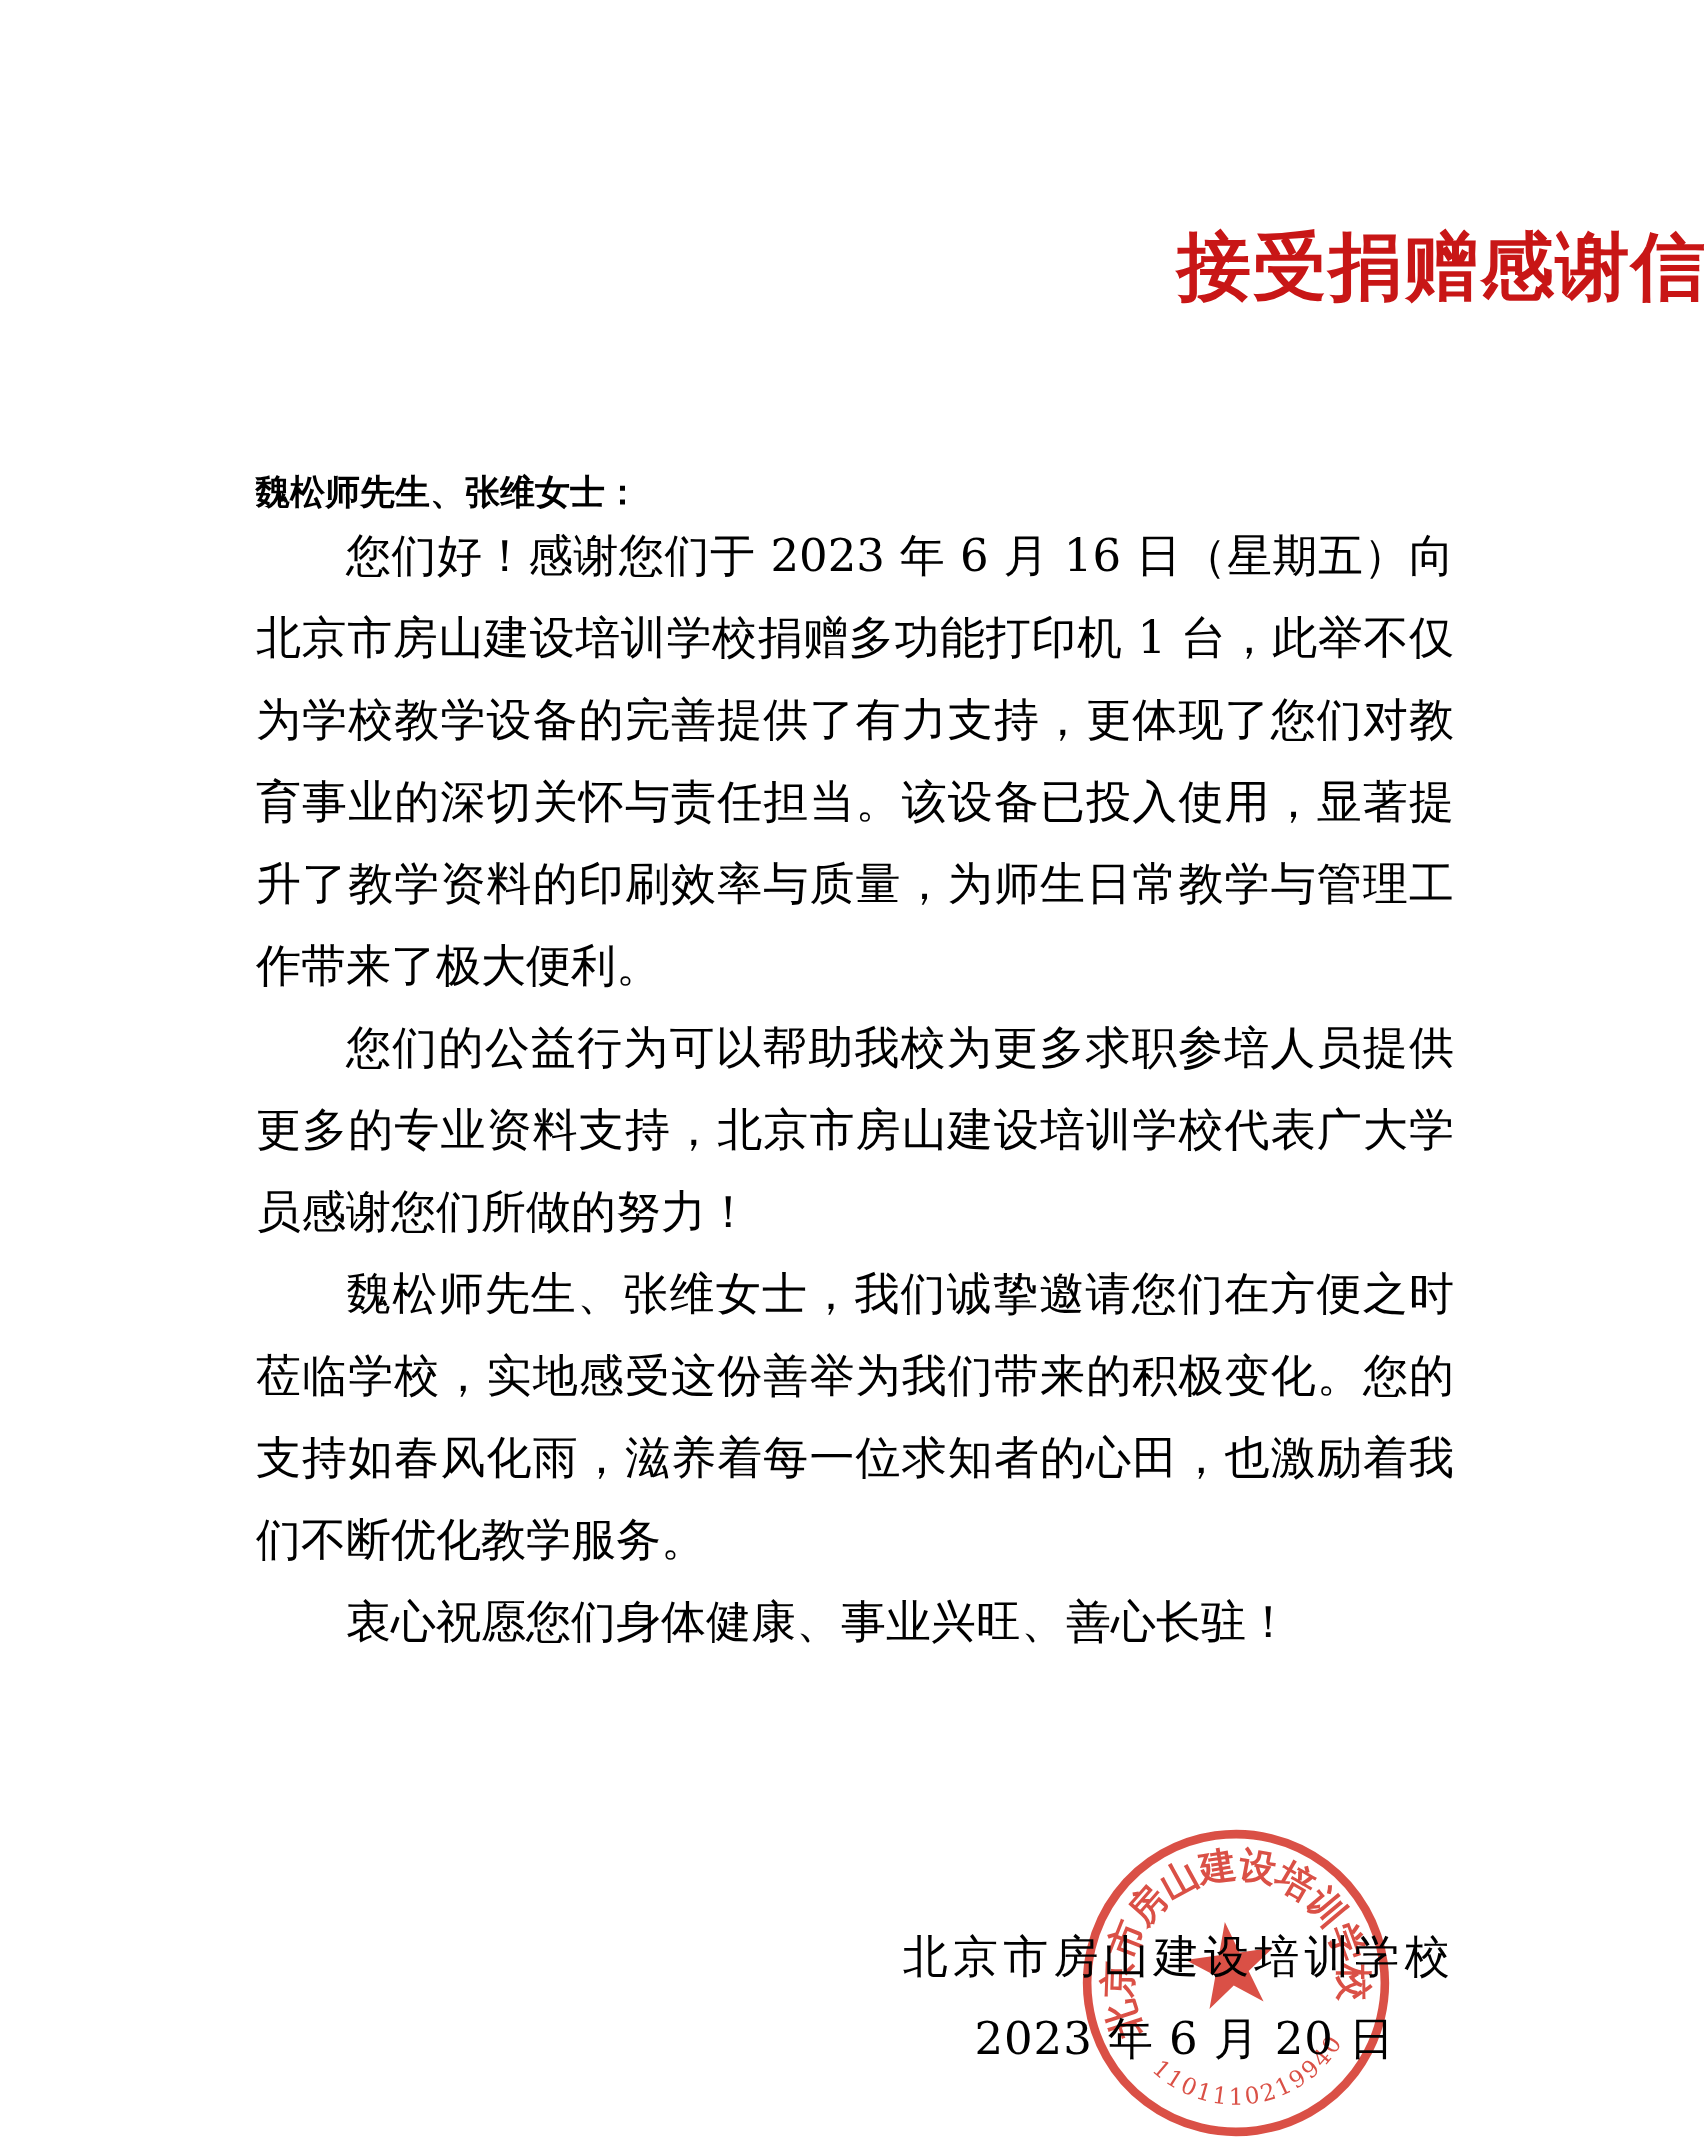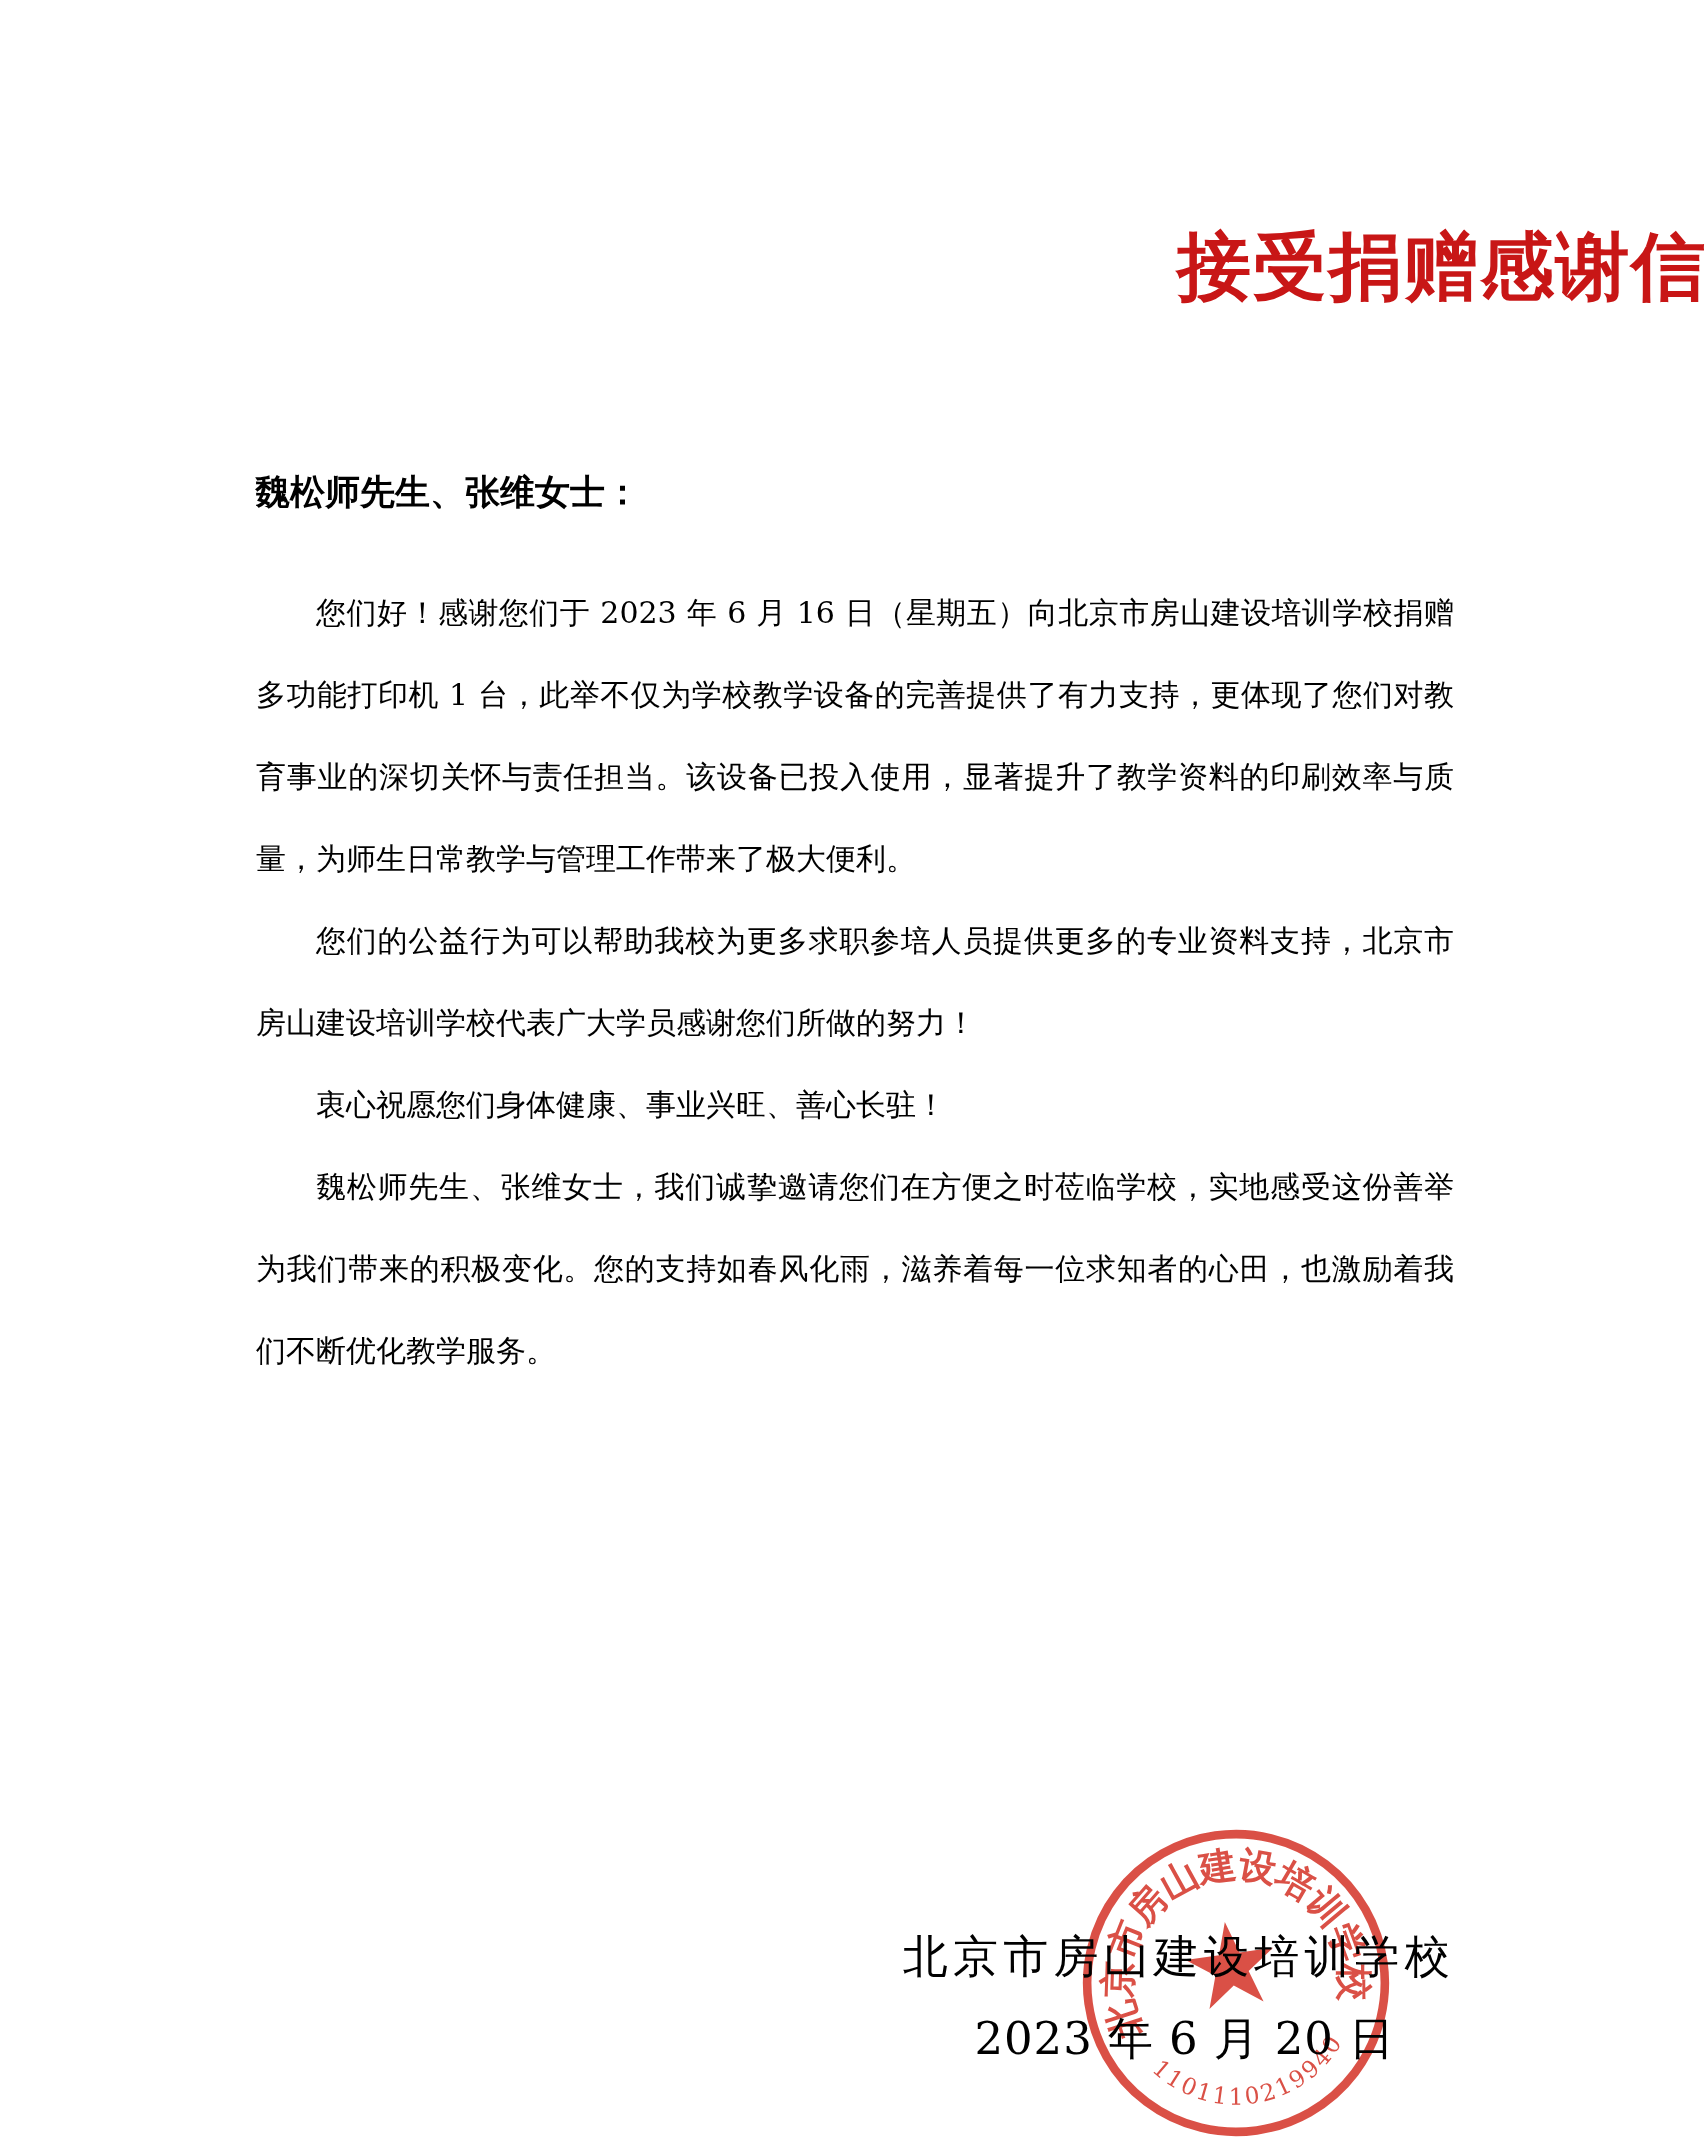--- a/index.html
+++ b/index.html
@@ -26,22 +26,22 @@
     color:var(--title-red);
     font-family:"DejaVu Serif","Liberation Serif",serif;
   }
   .salutation{
     position:absolute;top:471px;left:255px;
     font-size:35px;line-height:1.2;
     font-weight:bold;
     font-family:"DejaVu Sans","Liberation Sans",sans-serif;
   }
   .letter-body{
-    position:absolute;top:572px;left:256px;width:1198px;
-    font-size:30px;line-height:82px;
+    position:absolute;top:515px;left:256px;width:1198px;
+    font-size:45px;line-height:82px;
     text-align:justify;
   }
   .letter-body p{margin:0;text-indent:2em;}
   .sig-org{
     position:absolute;top:1930px;right:252px;
     font-size:45px;line-height:1.2;
     letter-spacing:5.2px;
     z-index:3;
   }
   .sig-date{
@@ -67,22 +67,22 @@
 
 <div class="page">
 
   <div class="doc-title">接受捐赠感谢信</div>
 
   <div class="salutation">魏松师先生、张维女士：</div>
 
   <div class="letter-body">
     <p>您们好！感谢您们于 2023 年 6 月 16 日（星期五）向北京市房山建设培训学校捐赠多功能打印机 1 台，此举不仅为学校教学设备的完善提供了有力支持，更体现了您们对教育事业的深切关怀与责任担当。该设备已投入使用，显著提升了教学资料的印刷效率与质量，为师生日常教学与管理工作带来了极大便利。</p>
     <p>您们的公益行为可以帮助我校为更多求职参培人员提供更多的专业资料支持，北京市房山建设培训学校代表广大学员感谢您们所做的努力！</p>
+    <p>魏松师先生、张维女士，我们诚挚邀请您们在方便之时莅临学校，实地感受这份善举为我们带来的积极变化。您的支持如春风化雨，滋养着每一位求知者的心田，也激励着我们不断优化教学服务。</p>
     <p>衷心祝愿您们身体健康、事业兴旺、善心长驻！</p>
-    <p>魏松师先生、张维女士，我们诚挚邀请您们在方便之时莅临学校，实地感受这份善举为我们带来的积极变化。您的支持如春风化雨，滋养着每一位求知者的心田，也激励着我们不断优化教学服务。</p>
   </div>
 
   <div class="sig-org">北京市房山建设培训学校</div>
 
   <div class="sig-date">2023 年 6 月 20 日</div>
 
   <svg class="stamp" viewBox="0 0 716 716">
     <defs>
       <path id="seal-top-arc" d="M 127.7 441.8 A 245 245 0 1 1 588.3 441.8" fill="none"></path>
       <path id="seal-bottom-arc" d="M 126.2 520.3 A 283 283 0 0 0 589.8 520.3" fill="none"></path>

